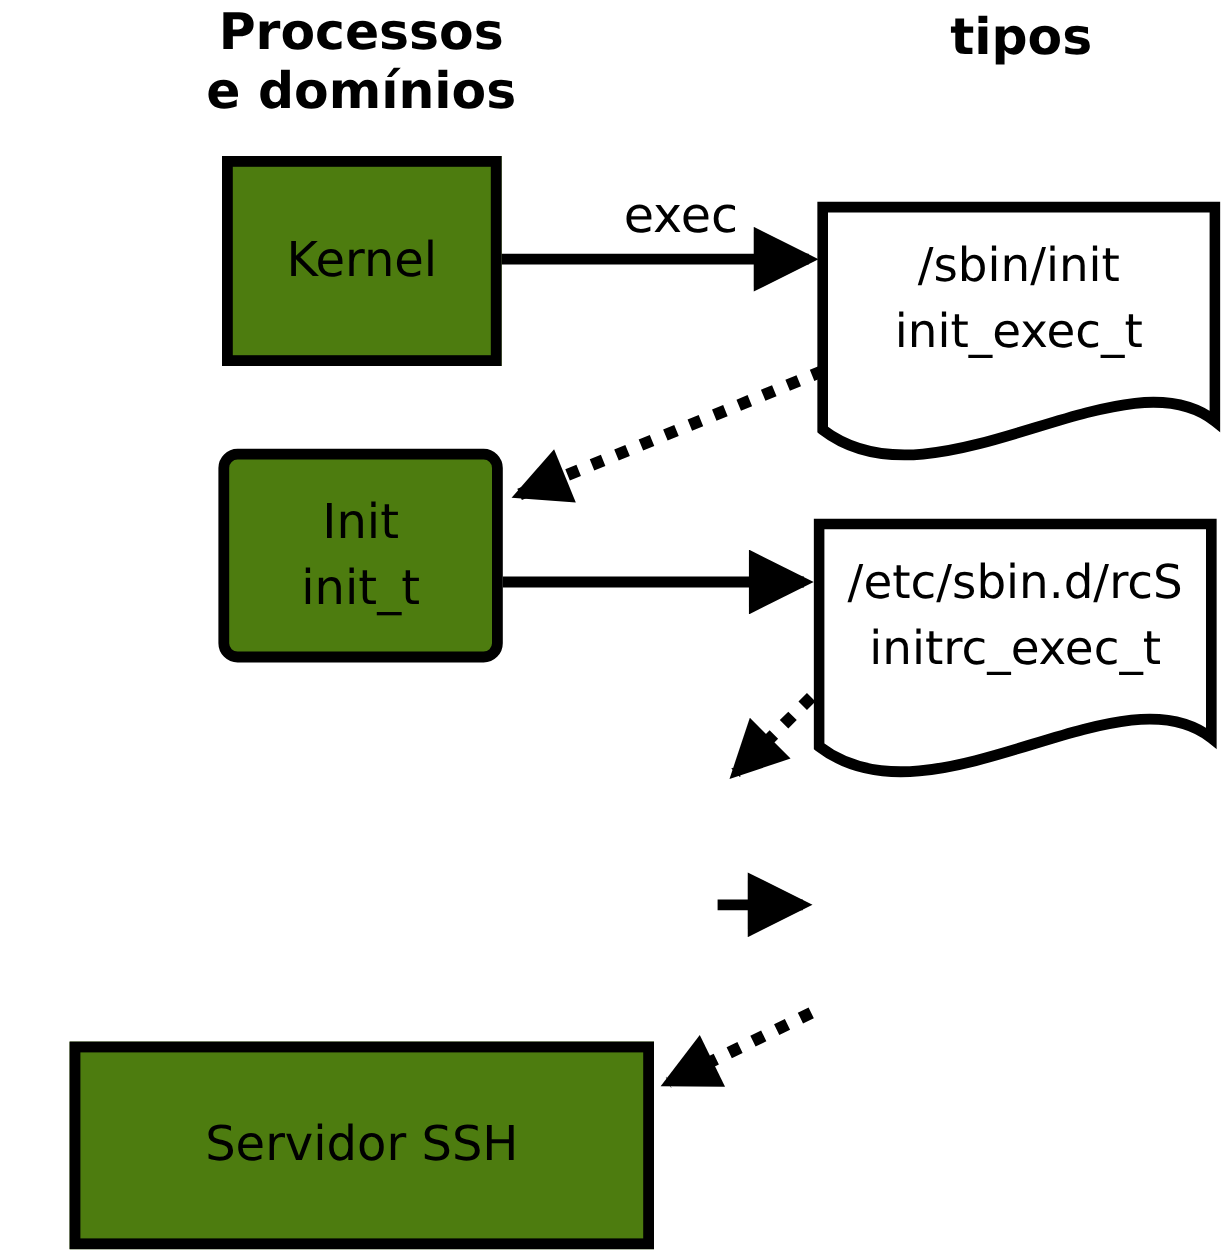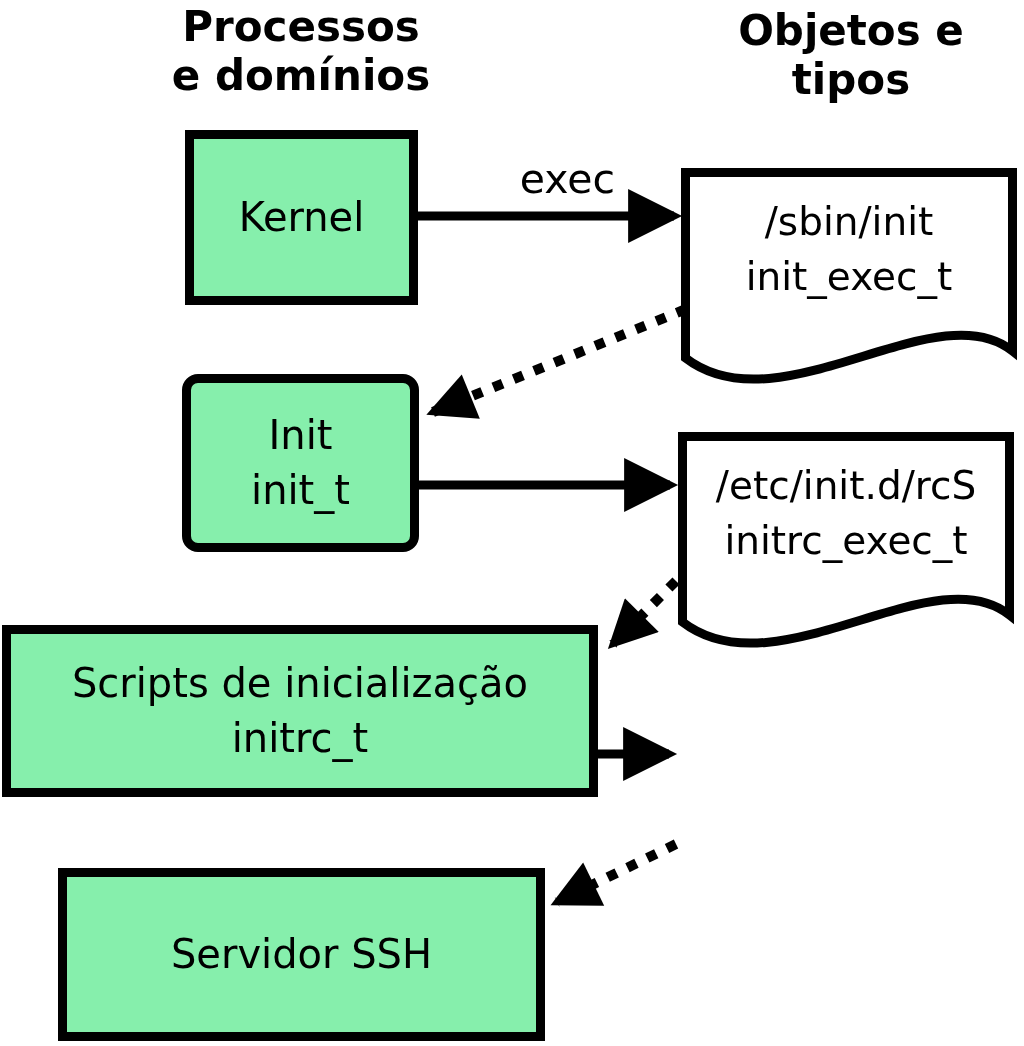--- a/index.html
+++ b/index.html
@@ -18,21 +18,21 @@
     text-align: center;
     font-weight: bold;
     font-size: 42px;
     line-height: 49px;
   }
   .hdr span { display: block; }
   .pbox {
     position: absolute;
     box-sizing: border-box;
     border: 9px solid #000000;
-    background: #86efac;
+    background: #4d7c0f;
     display: flex;
     flex-direction: column;
     align-items: center;
     justify-content: center;
     text-align: center;
     font-size: 40px;
     line-height: 55px;
   }
   .doc { position: absolute; }
   .doc svg { display: block; }
@@ -62,58 +62,53 @@
 </head>
 <body>
 
 <div class="canvas">
 
   <div class="hdr" style="left:131px; top:2px;">
     <span>Processos</span>
     <span>e domínios</span>
   </div>
   <div class="hdr" style="left:681px; top:6px;">
-    <span>Objetos e</span>
     <span>tipos</span>
   </div>
 
   <div class="pbox" style="left:185px; top:130px; width:233px; height:175px;">
     <span>Kernel</span>
   </div>
 
   <div class="pbox" style="left:182px; top:374px; width:237px; height:178px;border-radius:16px;">
     <span>Init</span>
     <span>init_t</span>
   </div>
 
-  <div class="pbox" style="left:2px; top:625px; width:596px; height:172px;">
-    <span>Scripts de inicialização</span>
-    <span>initrc_t</span>
-  </div>
 
   <div class="pbox" style="left:58px; top:868px; width:487px; height:173px;">
     <span>Servidor SSH</span>
   </div>
 
   <div class="doc" style="left:681px; top:168px;">
     <svg width="336" height="228" viewBox="0 0 336 228">
       <path d="M4.5,4.5 H331.5 V183 C255,122 98,262 4.5,190 Z" fill="#ffffff" stroke="#000000" stroke-width="9" stroke-linejoin="miter"></path>
     </svg>
     <div class="doc-text">
       <div>/sbin/init</div>
       <div>init_exec_t</div>
     </div>
   </div>
 
   <div class="doc" style="left:678px; top:432px;">
     <svg width="336" height="228" viewBox="0 0 336 228">
       <path d="M4.5,4.5 H331.5 V183 C255,122 98,262 4.5,190 Z" fill="#ffffff" stroke="#000000" stroke-width="9" stroke-linejoin="miter"></path>
     </svg>
     <div class="doc-text">
-      <div>/etc/init.d/rcS</div>
+      <div>/etc/sbin.d/rcS</div>
       <div>initrc_exec_t</div>
     </div>
   </div>
 
 
   <div class="exec-label">exec</div>
 
   <svg class="arrows" width="1024" height="1046" viewBox="0 0 1024 1046">
     <defs>
       <marker id="headS" viewBox="0 0 10 10" refX="8.5" refY="5" markerWidth="7.5" markerHeight="6" orient="auto">

